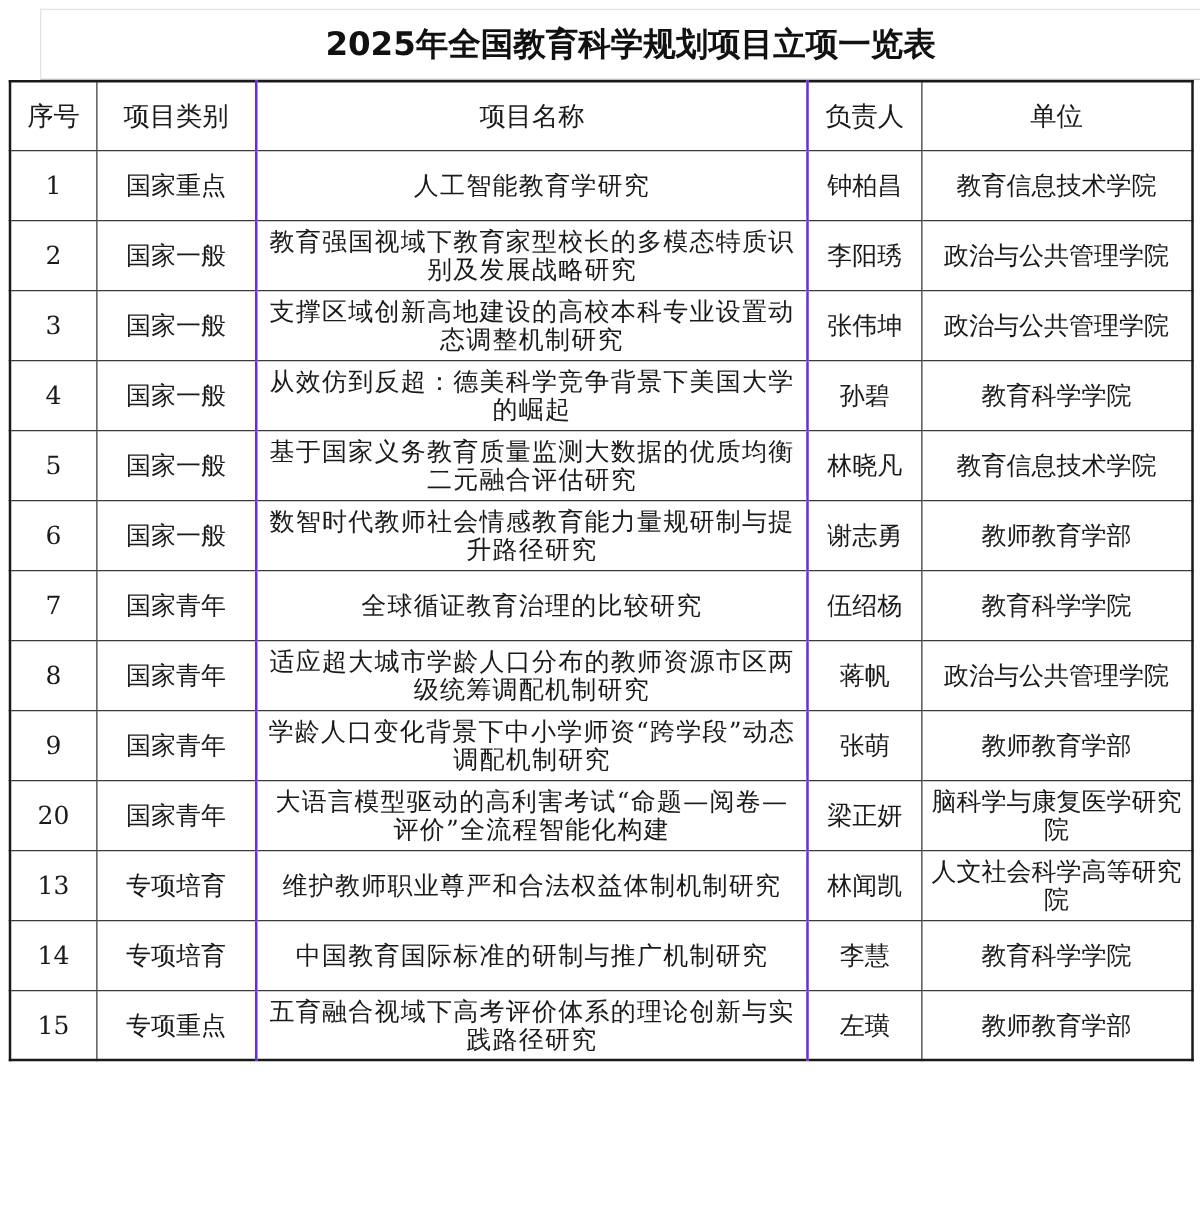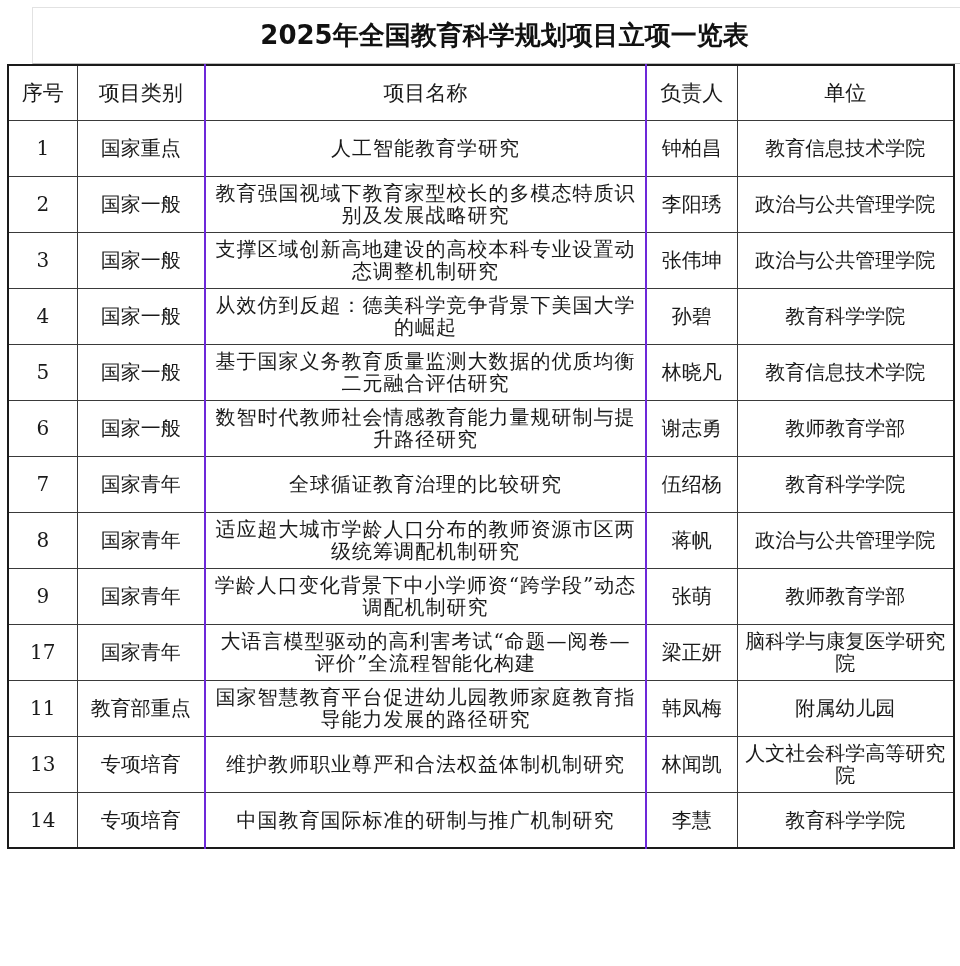--- a/index.html
+++ b/index.html
@@ -122,46 +122,46 @@
 
   <tr>
     <td>9</td>
     <td>国家青年</td>
     <td class="vsep name-cell">学龄人口变化背景下中小学师资“跨学段”动态调配机制研究</td>
     <td class="vsep">张萌</td>
     <td>教师教育学部</td>
   </tr>
 
   <tr>
-    <td>17</td>
+    <td>20</td>
     <td>国家青年</td>
     <td class="vsep name-cell">大语言模型驱动的高利害考试“命题—阅卷—评价”全流程智能化构建</td>
     <td class="vsep">梁正妍</td>
     <td>脑科学与康复医学研究院</td>
   </tr>
 
-  <tr>
-    <td>11</td>
-    <td>教育部重点</td>
-    <td class="vsep name-cell">国家智慧教育平台促进幼儿园教师家庭教育指导能力发展的路径研究</td>
-    <td class="vsep">韩凤梅</td>
-    <td>附属幼儿园</td>
-  </tr>
 
 
   <tr>
     <td>13</td>
     <td>专项培育</td>
     <td class="vsep name-cell">维护教师职业尊严和合法权益体制机制研究</td>
     <td class="vsep">林闻凯</td>
     <td>人文社会科学高等研究院</td>
   </tr>
 
   <tr>
     <td>14</td>
     <td>专项培育</td>
     <td class="vsep name-cell">中国教育国际标准的研制与推广机制研究</td>
     <td class="vsep">李慧</td>
     <td>教育科学学院</td>
   </tr>
 
+  <tr>
+    <td>15</td>
+    <td>专项重点</td>
+    <td class="vsep name-cell">五育融合视域下高考评价体系的理论创新与实践路径研究</td>
+    <td class="vsep">左璜</td>
+    <td>教师教育学部</td>
+  </tr>
 </tbody>
 </table>
 
 </body></html>

